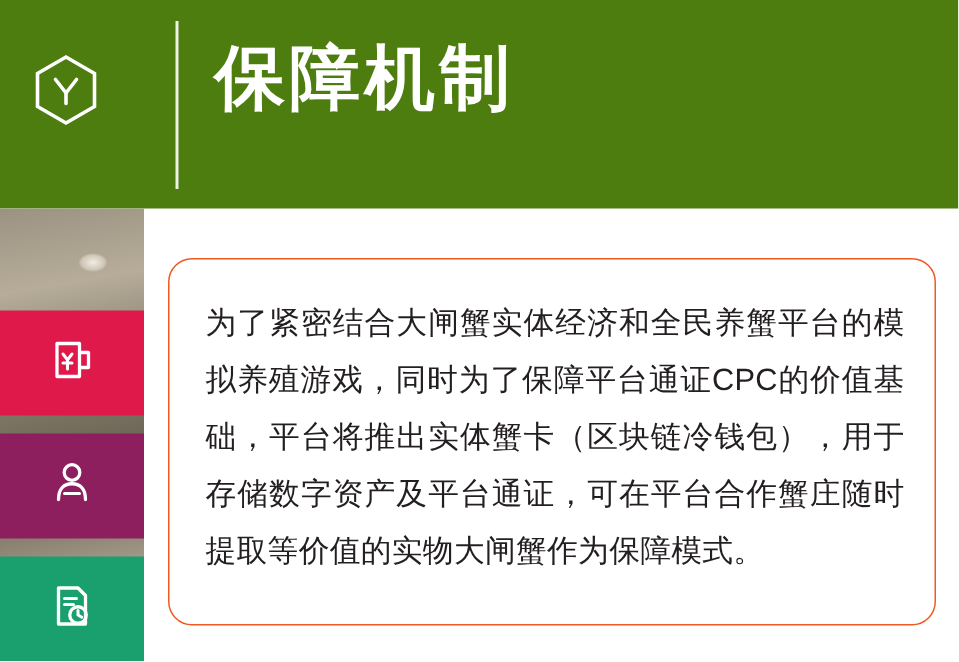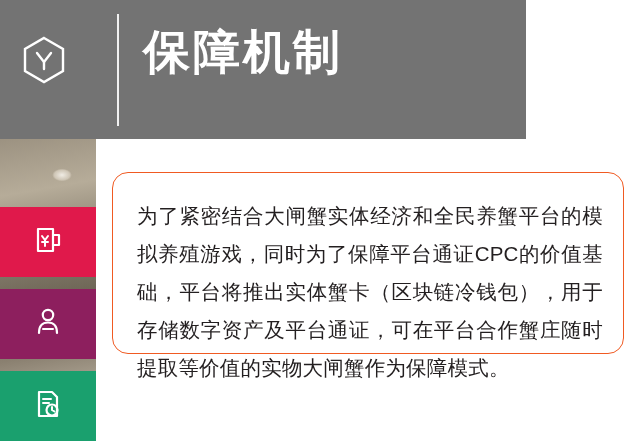--- a/index.html
+++ b/index.html
@@ -19,23 +19,23 @@
     height: 441px;
     background: #ffffff;
     overflow: hidden;
   }
 
   
   .header {
     position: absolute;
     left: 0;
     top: 0;
-    width: 526px;
+    width: 639px;
     height: 139px;
-    background: #737373;
+    background: #4d7c0f;
   }
   .header-badge {
     position: absolute;
     left: 22px;
     top: 36px;
     width: 44px;
     height: 48px;
   }
   .header-divider {
     position: absolute;
@@ -92,21 +92,21 @@
   .tile-1 { top: 68px; background: #e0194b; }
   .tile-2 { top: 150px; background: #8d1f5e; }
   .tile-3 { top: 232px; background: #1aa06e; }
 
   
   .body-card {
     position: absolute;
     left: 112px;
     top: 172px;
     width: 512px;
-    height: 182px;
+    height: 245px;
     border: 1px solid #f05a22;
     border-radius: 16px;
     background: #ffffff;
     box-sizing: border-box;
   }
   .body-text {
     position: absolute;
     left: 24px;
     top: 24px;
     right: 20px;

